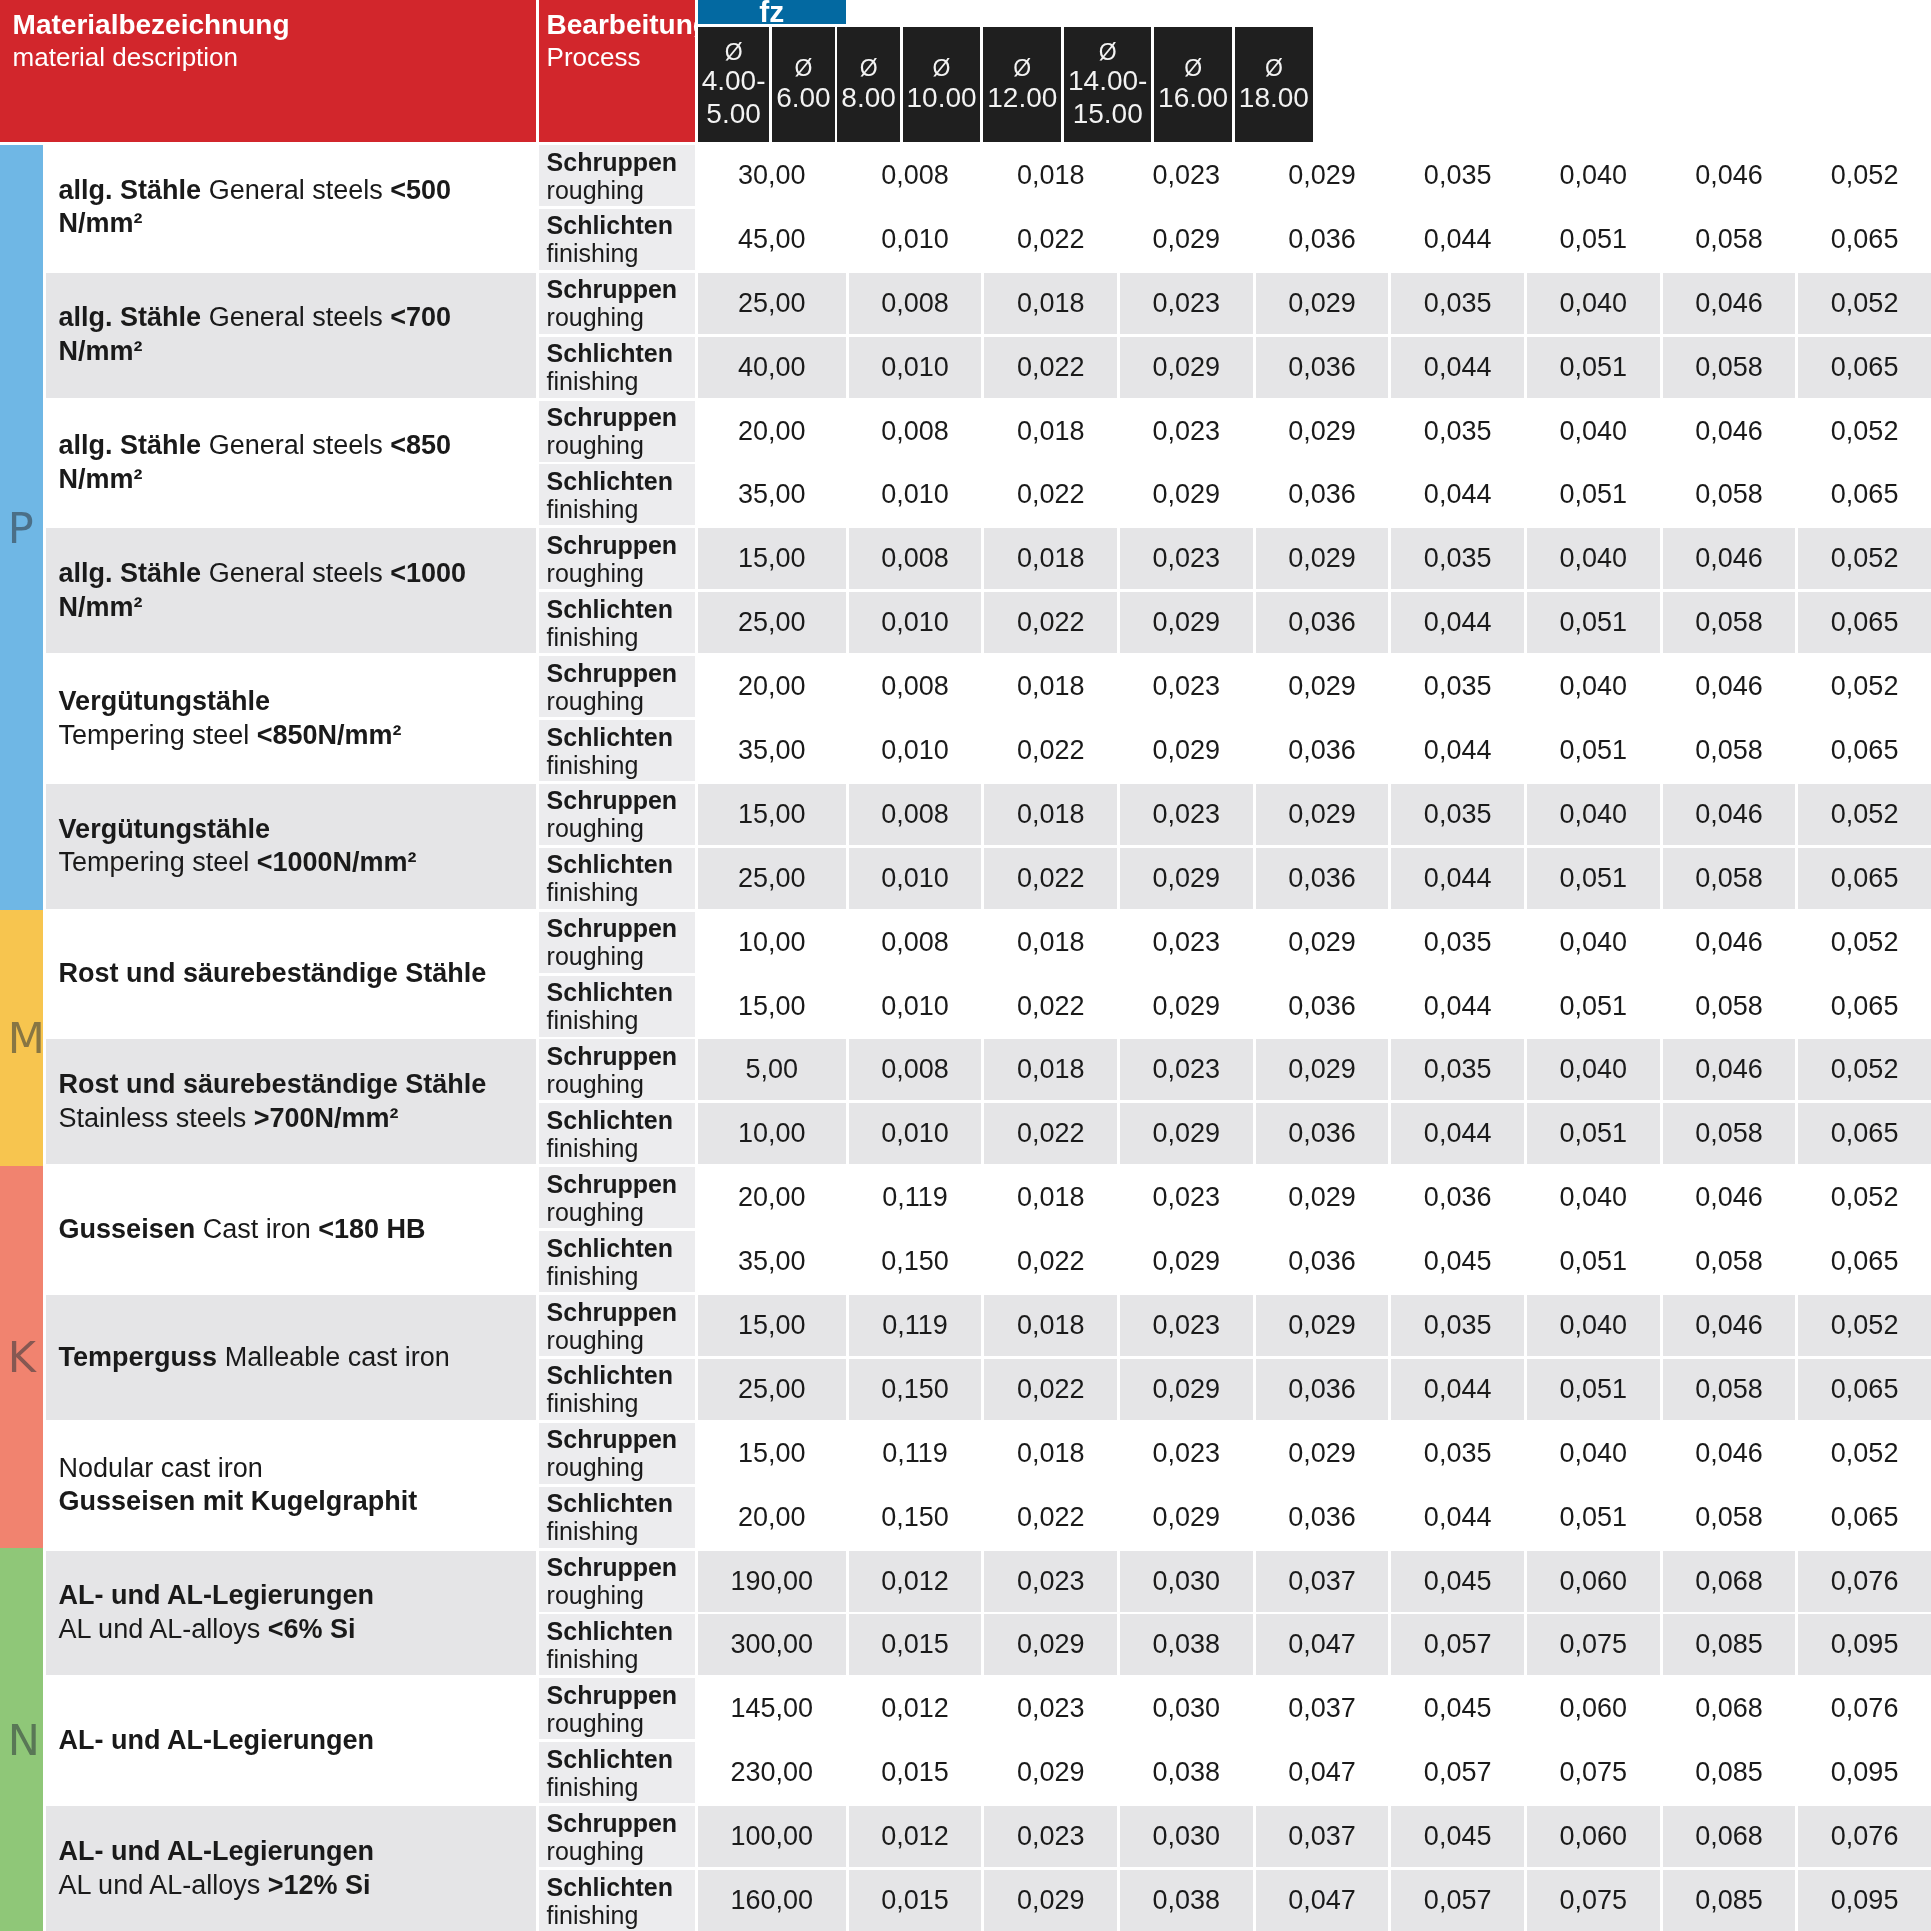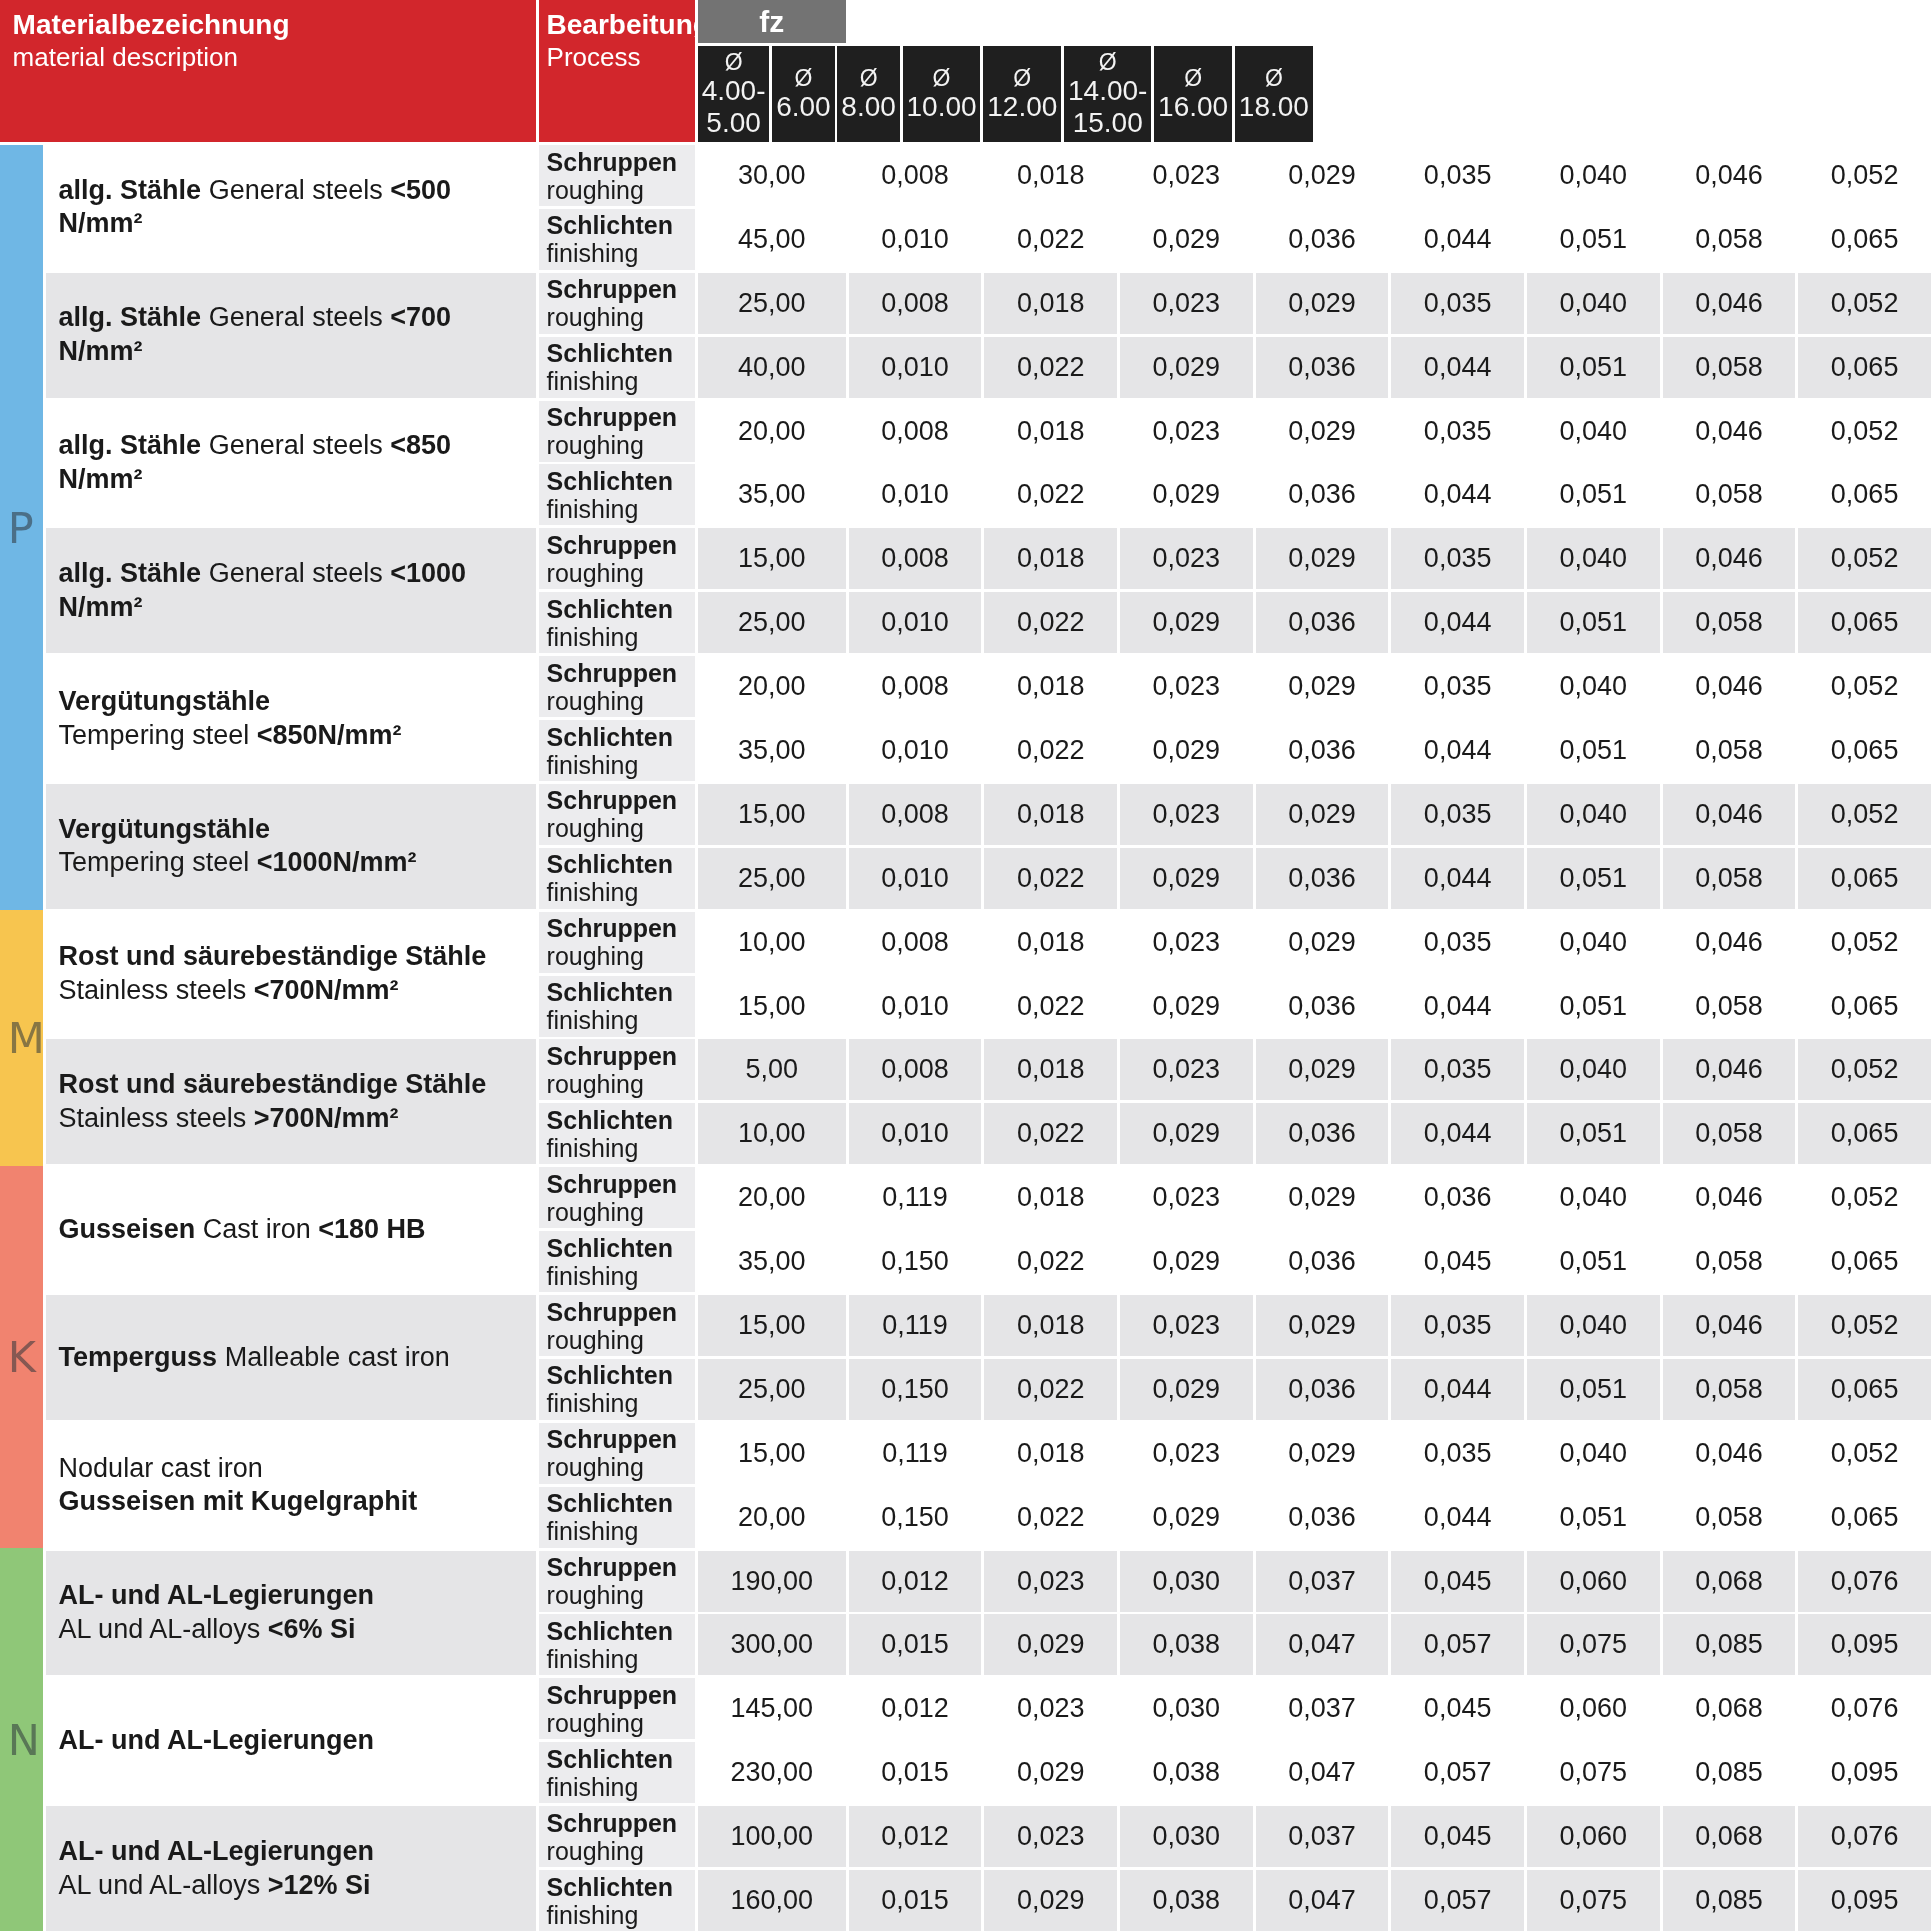--- a/index.html
+++ b/index.html
@@ -10,21 +10,21 @@
   
   .thead{position:absolute;left:0;top:0;width:1931px;height:142px;
          display:grid;grid-template-columns:536px 156px 148px 1fr;gap:2.9px;background:#fff;}
   .hcell{background:#d2262c;color:#fff;}
   .h-material{padding:7.7px 0 0 12.6px;}
   .h-title{font-weight:bold;font-size:28px;line-height:1.2;}
   .h-sub{font-size:26px;line-height:1.25;}
   .h-process{padding:7.7px 0 0 7.7px;}
   .h-vc{text-align:center;padding-top:7.7px;font-weight:bold;font-size:28px;line-height:1.25;}
   .h-fz{background:transparent;display:flex;flex-direction:column;gap:2.9px;}
-  .fz-band{background:#737373;height:43px;flex:none;display:flex;align-items:center;justify-content:center;
+  .fz-band{background:#0369a1;height:24px;flex:none;display:flex;align-items:center;justify-content:center;
            color:#fff;font-weight:bold;font-size:30px;}
   .dia-row{flex:1;display:grid;grid-template-columns:repeat(8,1fr);gap:2.9px;}
   .dia{background:#1f1f1f;color:#f2f2f2;text-align:center;display:flex;flex-direction:column;
        justify-content:center;font-size:28px;line-height:1.15;padding:0 3.9px;}
   .dia .sym{font-size:23px;}
 
   
   .strip{position:absolute;left:0;top:145px;width:43px;height:1786px;display:flex;flex-direction:column;}
   .strip-seg{position:relative;}
   .iso-letter{position:absolute;left:7.7px;top:50%;transform:translateY(-50%);
@@ -299,21 +299,20 @@
         <div class="cell val" style="grid-area: 2 / 6;">0,029</div>
         <div class="cell val" style="grid-area: 2 / 7;">0,036</div>
         <div class="cell val" style="grid-area: 2 / 8;">0,044</div>
         <div class="cell val" style="grid-area: 2 / 9;">0,051</div>
         <div class="cell val" style="grid-area: 2 / 10;">0,058</div>
         <div class="cell val" style="grid-area: 2 / 11;">0,065</div>
       </div>
       <div class="group">
         <div class="cell mat">
           <div class="mline"><span class="b">Rost und säurebeständige Stähle</span></div>
-          <div class="mline"><span>Stainless steels </span><span class="b">&lt;700N/mm²</span></div>
         </div>
         <div class="cell proc" style="grid-area: 1 / 2;">
           <div class="pde">Schruppen</div>
           <div class="pen">roughing</div>
         </div>
         <div class="cell val" style="grid-area: 1 / 3;">10,00</div>
         <div class="cell val" style="grid-area: 1 / 4;">0,008</div>
         <div class="cell val" style="grid-area: 1 / 5;">0,018</div>
         <div class="cell val" style="grid-area: 1 / 6;">0,023</div>
         <div class="cell val" style="grid-area: 1 / 7;">0,029</div>

